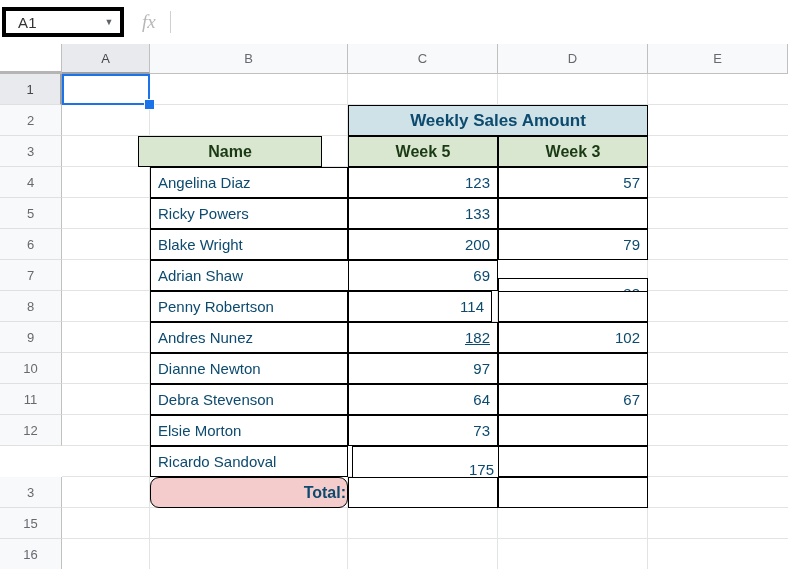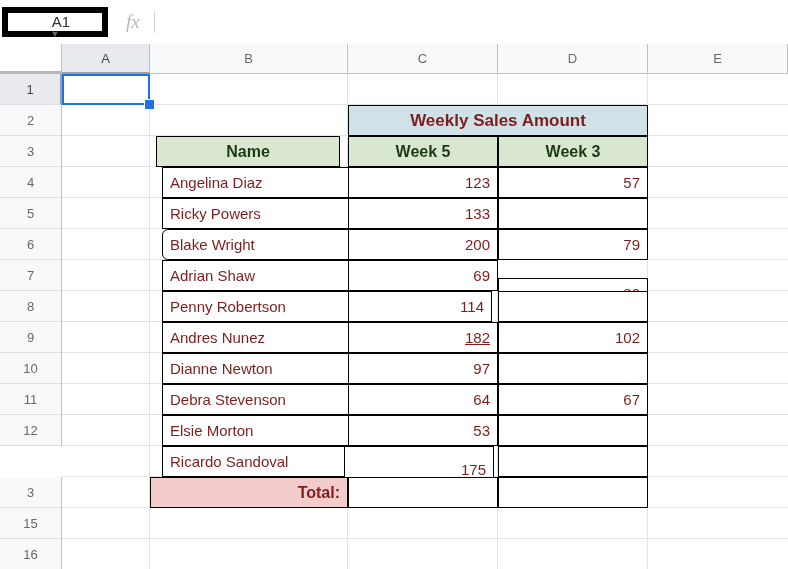--- a/index.html
+++ b/index.html
@@ -19,29 +19,28 @@
   .formula-bar {
     position: absolute;
     left: 0; top: 0;
     width: 788px; height: 44px;
     background: #ffffff;
     border-bottom: 1px solid #e0e0e0;
     display: flex;
     align-items: center;
   }
   .name-box {
-    width: 106px;
+    width: 122px;
     height: 30px;
     margin-left: 2px;
-    border: 6px solid #000000;
-    background: #ffffff;
-    display: flex;
-    align-items: center;
-    box-sizing: border-box;
-    flex-direction: column;
+    border: 4px solid #000000;
+    background: #ffffff;
+    display: flex;
+    align-items: center;
+    box-sizing: border-box;
   }
   .name-box-text {
     flex: 1;
     padding-left: 12px;
     font-size: 15px;
     color: #333333;
     letter-spacing: 0.2px;
   }
   .name-box-caret {
     width: 22px;
@@ -170,21 +169,21 @@
 
   
   .tbl-cell {
     position: absolute;
     box-sizing: border-box;
     border: 1px solid #000000;
     background: #ffffff;
     display: flex;
     align-items: center;
     font-size: 15px;
-    color: #7f1d1d;
+    color: #0c4a6e;
     padding: 0 6px;
     white-space: nowrap;
     overflow: hidden;
   }
   .tbl-cell.title {
     background: #cfe2e8;
     font-weight: bold;
     justify-content: center;
     font-size: 17px;
   }
@@ -195,28 +194,28 @@
     font-size: 16px;
     color: #1a3a14;
   }
   .tbl-cell.num {
     justify-content: flex-end;
     padding-right: 7px;
   }
   .tbl-cell.name {
     justify-content: flex-start;
     padding-left: 7px;
-    margin-left: 12px;
   }
   .tbl-cell.total-label {
     background: #f4cccc;
     font-weight: bold;
     justify-content: flex-end;
-    padding-right: 7px;
+    padding-right: 1px;
     font-size: 16px;
+    border-radius: 9px;
   }
 </style>
 </head>
 <body>
 
 <div class="formula-bar">
   <div class="name-box">
     <span class="name-box-text">A1</span>
     <span class="name-box-caret">▼</span>
   </div>
@@ -268,33 +267,33 @@
   <div class="gridline-h" style="left:62px;top:308px;width:726px;"></div>
   <div class="gridline-h" style="left:62px;top:339px;width:726px;"></div>
   <div class="gridline-h" style="left:62px;top:370px;width:726px;"></div>
   <div class="gridline-h" style="left:62px;top:401px;width:726px;"></div>
   <div class="gridline-h" style="left:62px;top:432px;width:726px;"></div>
   <div class="gridline-h" style="left:62px;top:463px;width:726px;"></div>
   <div class="gridline-h" style="left:62px;top:494px;width:726px;"></div>
 
   <div class="tbl-cell title" style="left:348px;top:61px;width:300px;height:31px;">Weekly Sales Amount</div>
 
-  <div class="tbl-cell hdr" style="left:156px;top:92px;width:184px;height:31px;">Name</div>
+  <div class="tbl-cell hdr" style="left:138px;top:92px;width:184px;height:31px;">Name</div>
   <div class="tbl-cell hdr" style="left:348px;top:92px;width:150px;height:31px;">Week 5</div>
   <div class="tbl-cell hdr" style="left:498px;top:92px;width:150px;height:31px;">Week 3</div>
 
   <div class="tbl-cell name" style="left:150px;top:123px;width:198px;height:31px;">Angelina Diaz</div>
   <div class="tbl-cell num" style="left:348px;top:123px;width:150px;height:31px;">123</div>
   <div class="tbl-cell num" style="left:498px;top:123px;width:150px;height:31px;">57</div>
 
   <div class="tbl-cell name" style="left:150px;top:154px;width:198px;height:31px;">Ricky Powers</div>
   <div class="tbl-cell num" style="left:348px;top:154px;width:150px;height:31px;">133</div>
   <div class="tbl-cell num" style="left:498px;top:154px;width:150px;height:31px;"></div>
 
-  <div class="tbl-cell name" style="left:150px;top:185px;width:198px;height:31px;border-radius:6px;">Blake Wright</div>
+  <div class="tbl-cell name" style="left:150px;top:185px;width:198px;height:31px;">Blake Wright</div>
   <div class="tbl-cell num" style="left:348px;top:185px;width:150px;height:31px;">200</div>
   <div class="tbl-cell num" style="left:498px;top:185px;width:150px;height:31px;">79</div>
 
   <div class="tbl-cell name" style="left:150px;top:216px;width:213px;height:31px;">Adrian Shaw</div>
   <div class="tbl-cell num" style="left:348px;top:216px;width:150px;height:31px;">69</div>
   <div class="tbl-cell num" style="left:498px;top:216px;width:150px;height:31px;margin-top:18px;">83</div>
 
   <div class="tbl-cell name" style="left:150px;top:247px;width:198px;height:31px;">Penny Robertson</div>
   <div class="tbl-cell num" style="left:348px;top:247px;width:144px;height:31px;">114</div>
   <div class="tbl-cell num" style="left:498px;top:247px;width:150px;height:31px;"></div>
@@ -305,25 +304,25 @@
 
   <div class="tbl-cell name" style="left:150px;top:309px;width:198px;height:31px;">Dianne Newton</div>
   <div class="tbl-cell num" style="left:348px;top:309px;width:150px;height:31px;">97</div>
   <div class="tbl-cell num" style="left:498px;top:309px;width:150px;height:31px;"></div>
 
   <div class="tbl-cell name" style="left:150px;top:340px;width:198px;height:31px;">Debra Stevenson</div>
   <div class="tbl-cell num" style="left:348px;top:340px;width:150px;height:31px;">64</div>
   <div class="tbl-cell num" style="left:498px;top:340px;width:150px;height:31px;">67</div>
 
   <div class="tbl-cell name" style="left:150px;top:371px;width:198px;height:31px;">Elsie Morton</div>
-  <div class="tbl-cell num" style="left:348px;top:371px;width:150px;height:31px;">53</div>
+  <div class="tbl-cell num" style="left:348px;top:371px;width:150px;height:31px;">73</div>
   <div class="tbl-cell num" style="left:498px;top:371px;width:150px;height:31px;"></div>
 
   <div class="tbl-cell name" style="left:150px;top:402px;width:198px;height:31px;">Ricardo Sandoval</div>
-  <div class="tbl-cell num" style="left:344px;top:402px;width:150px;height:46px;">175</div>
+  <div class="tbl-cell num" style="left:352px;top:402px;width:150px;height:46px;">175</div>
   <div class="tbl-cell num" style="left:498px;top:402px;width:150px;height:31px;"></div>
 
   <div class="tbl-cell total-label" style="left:150px;top:433px;width:198px;height:31px;">Total:</div>
   <div class="tbl-cell num" style="left:348px;top:433px;width:150px;height:31px;"></div>
   <div class="tbl-cell num" style="left:498px;top:433px;width:150px;height:31px;"></div>
 
   <div class="cell-selection" style="left:62px;top:30px;width:88px;height:31px;"></div>
   <div class="fill-handle" style="left:144px;top:55px;"></div>
 
 </div>

